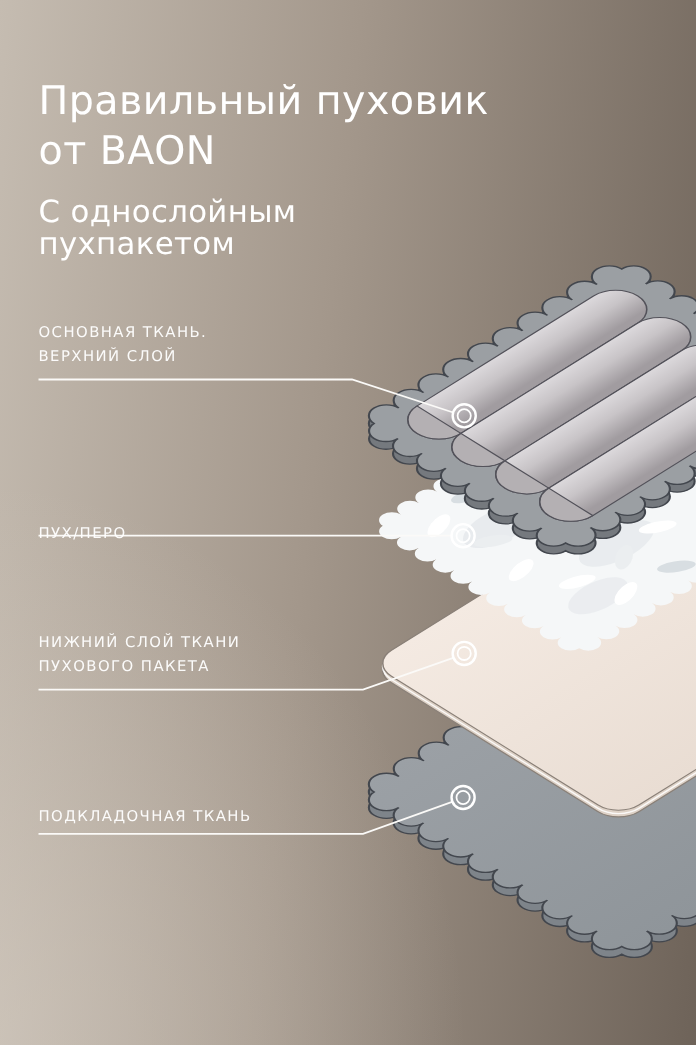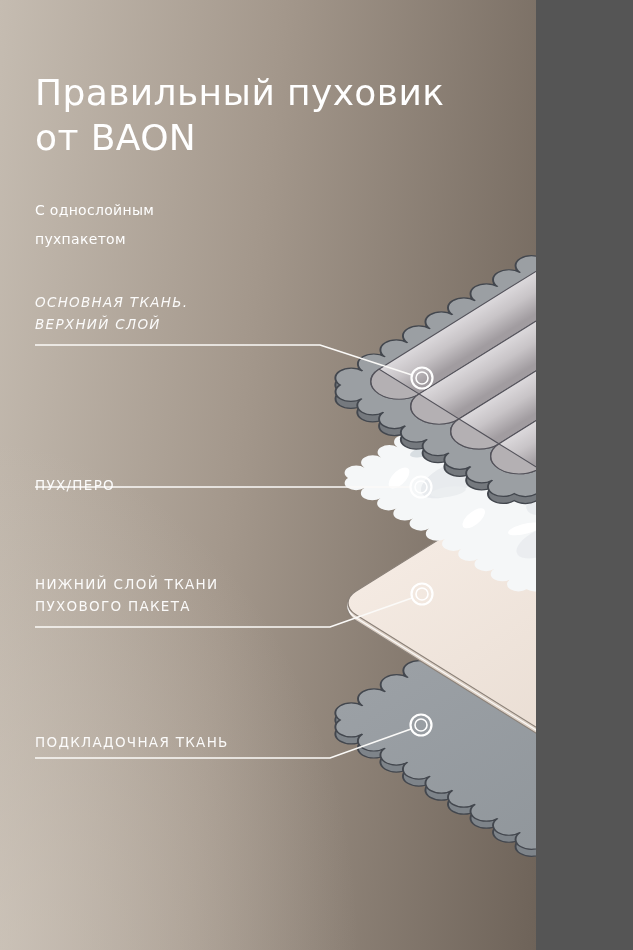--- a/index.html
+++ b/index.html
@@ -2,41 +2,41 @@
 <html style="--bg-left: #c5bcb1; --bg-mid: #a3978b; --bg-right: #6e6359; --text: #ffffff; --line: #fbfaf8; --panel1-top: #9b9fa3; --panel1-side: #75797e; --panel-outline: #43474e; --roll-light: #dcd9dc; --roll-mid: #c8c4c7; --roll-dark: #a19ca0; --roll-cap: #b4b0b3; --feather-base: #f5f7f8; --feather-shade: #e2e6e9; --feather-mid: #ebeef0; --feather-dark: #d8dee2; --cream-top: #f4eae2; --cream-bot: #e9ddd3; --cream-side: #ded2c7; --cream-outline: #8a8078; --panel4-top: #9ba0a5; --panel4-bot: #8f959a; --panel4-side: #7e848a;"><head>
 <meta charset="utf-8">
 <style>
   :root{
     --bg-left:#c5bcb1; --bg-mid:#a3978b; --bg-right:#6e6359;
     --text:#ffffff; --line:#fbfaf8;
   }
   *{margin:0;padding:0;box-sizing:border-box;}
   body{background:#555;font-family:"DejaVu Sans","Liberation Sans",sans-serif;}
   .canvas{
-    position:relative;width:536px;height:950px;overflow:hidden;
+    position:relative;width:633px;height:950px;overflow:hidden;
     background:
       radial-gradient(120% 90% at -5% 100%, rgba(218,210,200,.55), rgba(218,210,200,0) 60%),
       linear-gradient(96deg, var(--bg-left) 0%, var(--bg-mid) 45%, var(--bg-right) 100%);
   }
   .title{
     position:absolute;left:35px;top:70px;color:var(--text);
     font-size:36px;font-weight:500;line-height:45px;letter-spacing:.4px;
     white-space:pre-line;
   }
   .subtitle{
-    position:absolute;left:35px;top:196px;color:var(--text);
-    font-size:14px;font-weight:400;line-height:29px;letter-spacing:.3px;
+    position:absolute;left:35px;top:178px;color:var(--text);
+    font-size:28px;font-weight:400;line-height:29px;letter-spacing:.3px;
     white-space:pre-line;
   }
   .callout{
     position:absolute;left:35px;color:rgba(255,255,255,.95);
     font-size:13.5px;font-weight:400;letter-spacing:1.3px;line-height:22px;
     text-transform:uppercase;white-space:pre-line;
   }
-  .callout-1{top:291px;font-style:italic;} .callout-2{top:474px;} .callout-3{top:573px;} .callout-4{top:731px;}
+  .callout-1{top:291px;} .callout-2{top:474px;} .callout-3{top:573px;} .callout-4{top:731px;}
   svg.diagram{position:absolute;inset:0;}
 </style>
 </head>
 <body>
 
 <div class="canvas">
 
   <h1 class="title">Правильный пуховик
 от BAON</h1>
   <p class="subtitle">С однослойным

